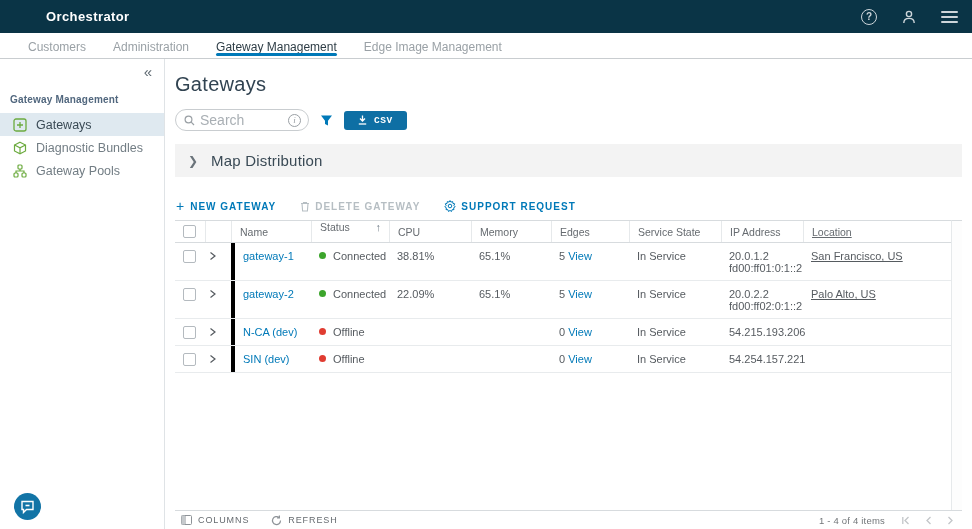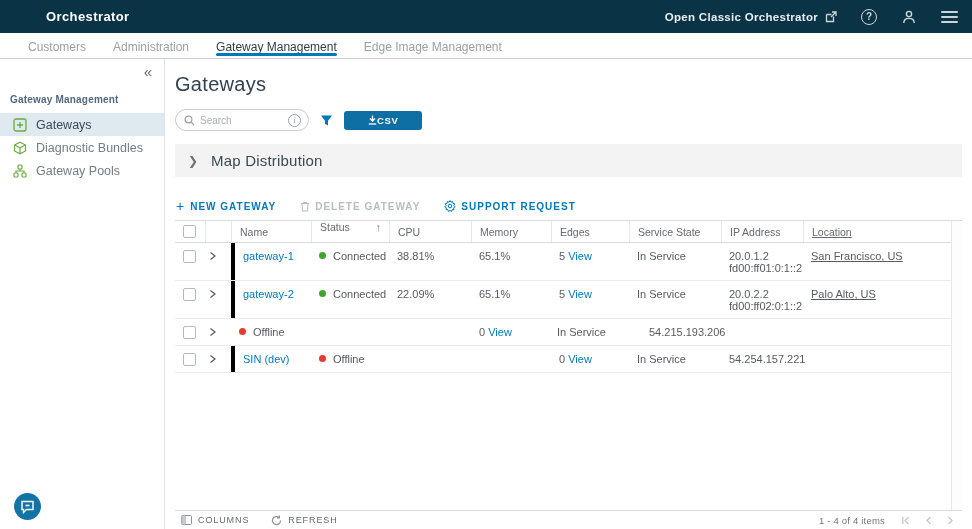--- a/index.html
+++ b/index.html
@@ -42,30 +42,30 @@
   .nav-ic { width:14px; height:14px; flex:none; display:flex; }
   .fab { position:absolute; left:14px; bottom:9px; width:27px; height:27px; border-radius:50%;
     background:#1274a6; display:flex; align-items:center; justify-content:center; cursor:pointer; }
 
   
   main { flex:1; min-width:0; display:flex; flex-direction:column; padding:12px 10px 0 10px; }
   h1 { font-size:20px; font-weight:300; color:#314351; margin:2px 0 13px; letter-spacing:.3px; }
   .toolbar { display:flex; align-items:center; gap:11px; margin-bottom:13px; }
   .search { width:134px; height:22px; border:1px solid #c9cdd0; border-radius:11px;
     display:flex; align-items:center; padding:0 7px 0 8px; gap:5px; background:#fff; }
-  .search input { border:none; outline:none; flex:1; min-width:0; font-size:10px;
+  .search input { border:none; outline:none; flex:1; min-width:0; font-size:14px;
     color:#565b60; font-family:"Liberation Sans", sans-serif; }
   .search input::placeholder { color:#a9afb4; }
   .info-circle { width:13px; height:13px; border:1px solid #9aa0a5; border-radius:50%;
     color:#9aa0a5; font-size:9px; font-style:italic; font-family:"Liberation Serif", serif;
     display:flex; align-items:center; justify-content:center; flex:none; cursor:pointer; }
   .funnel { cursor:pointer; display:flex; }
   .csv-btn { height:19px; background:#0e6fa4; border:none; border-radius:3px; color:#fff;
     font-size:9.5px; font-weight:bold; letter-spacing:.6px; display:flex; align-items:center;
-    gap:0; padding:0 24px; cursor:pointer; font-family:Liberation Sans, sans-serif; }
+    gap:7px; padding:0 14px; cursor:pointer; font-family:Liberation Mono, monospace; }
 
   .accordion { background:#f3f3f3; height:33px; display:flex; align-items:center; gap:13px;
     padding:0 13px; margin-bottom:21px; cursor:pointer; }
   .accordion .chev { color:#6a737a; font-size:12px; }
   .accordion .acc-title { font-size:15px; color:#3a4a55; letter-spacing:.2px; }
 
   .actions { display:flex; align-items:center; gap:24px; margin:2px 0 8px 1px; }
   .act { display:flex; align-items:center; gap:5px; font-size:10px; font-weight:bold;
     letter-spacing:1px; color:#0079b8; cursor:pointer; background:none; border:none;
     font-family:"Liberation Sans", sans-serif; }
@@ -115,29 +115,20 @@
   .range { letter-spacing:.2px; font-size:9.5px; color:#727679; }
   .pager { display:flex; align-items:center; gap:15px; margin-right:2px; }
   .pg { display:flex; cursor:pointer; }
 </style>
 </head>
 <body>
 
 <div class="topbar">
   <span class="app-title">Orchestrator</span>
   <div class="topbar-right">
-    <a class="classic-link">
-      <span>Open Classic Orchestrator</span>
-      <span style="display:flex;">
-        <svg width="12" height="12" viewBox="0 0 12 12">
-            <path d="M1.5 3.5 h5 M1.5 3.5 v7 h7 v-5" fill="none" stroke="#cdd5da" stroke-width="1.3"></path>
-            <path d="M6 6 L10.5 1.5 M7 1 h4 v4" fill="none" stroke="#cdd5da" stroke-width="1.3"></path>
-          </svg>
-      </span>
-    </a>
     <span class="help-circle">?</span>
     <span style="display:flex;cursor:pointer;">
       <svg width="16" height="16" viewBox="0 0 16 16">
           <circle cx="8" cy="5" r="2.6" fill="none" stroke="#cdd5da" stroke-width="1.4"></circle>
           <path d="M2.8 14 c0-3 2.2-4.6 5.2-4.6 s5.2 1.6 5.2 4.6" fill="none" stroke="#cdd5da" stroke-width="1.4"></path>
         </svg>
     </span>
     <div class="burger">
         <span></span>
         <span></span>
@@ -344,20 +335,21 @@
     <div class="td col-cb">
               <span class="cb"></span>
             </div>
     <div class="td col-exp">
       <span class="expand-ic">
         <svg width="8" height="10" viewBox="0 0 8 10">
                   <path d="M1.5 1.5 L6 5 L1.5 8.5" fill="none" stroke="#565b60" stroke-width="1.2"></path>
                 </svg>
       </span>
     </div>
+    <div class="td col-name"><a class="link">N-CA (dev)</a></div>
     <div class="td col-status">
       <span class="dot red"></span>
       <span>Offline</span>
     </div>
     <div class="td col-cpu"></div>
     <div class="td col-mem"></div>
     <div class="td col-edges">
       <span>0</span>
       <a class="link">View</a>
     </div>

